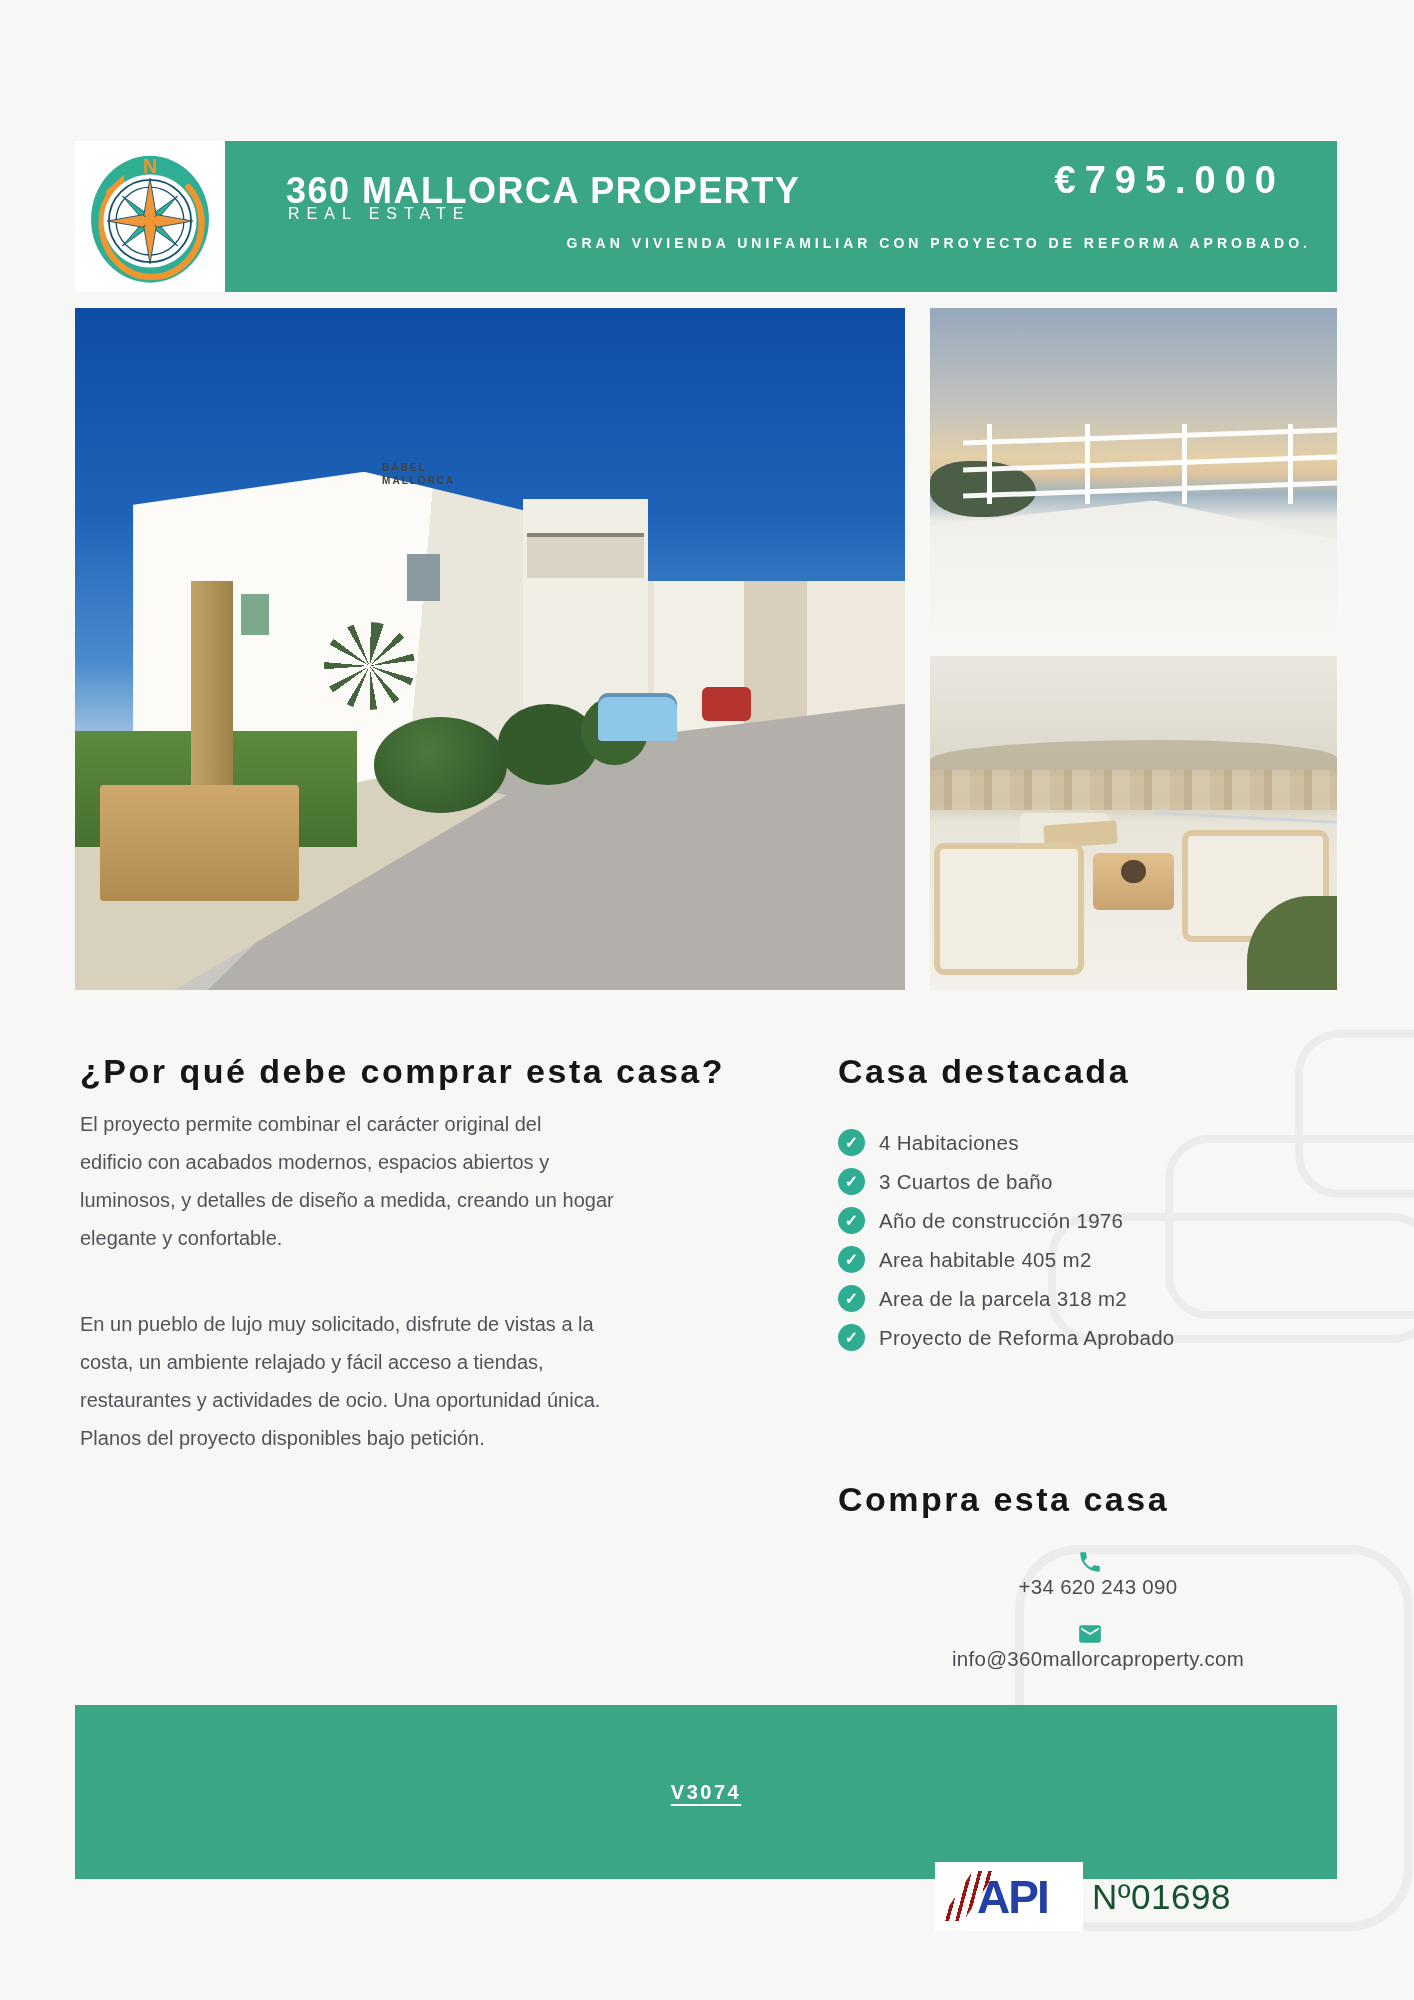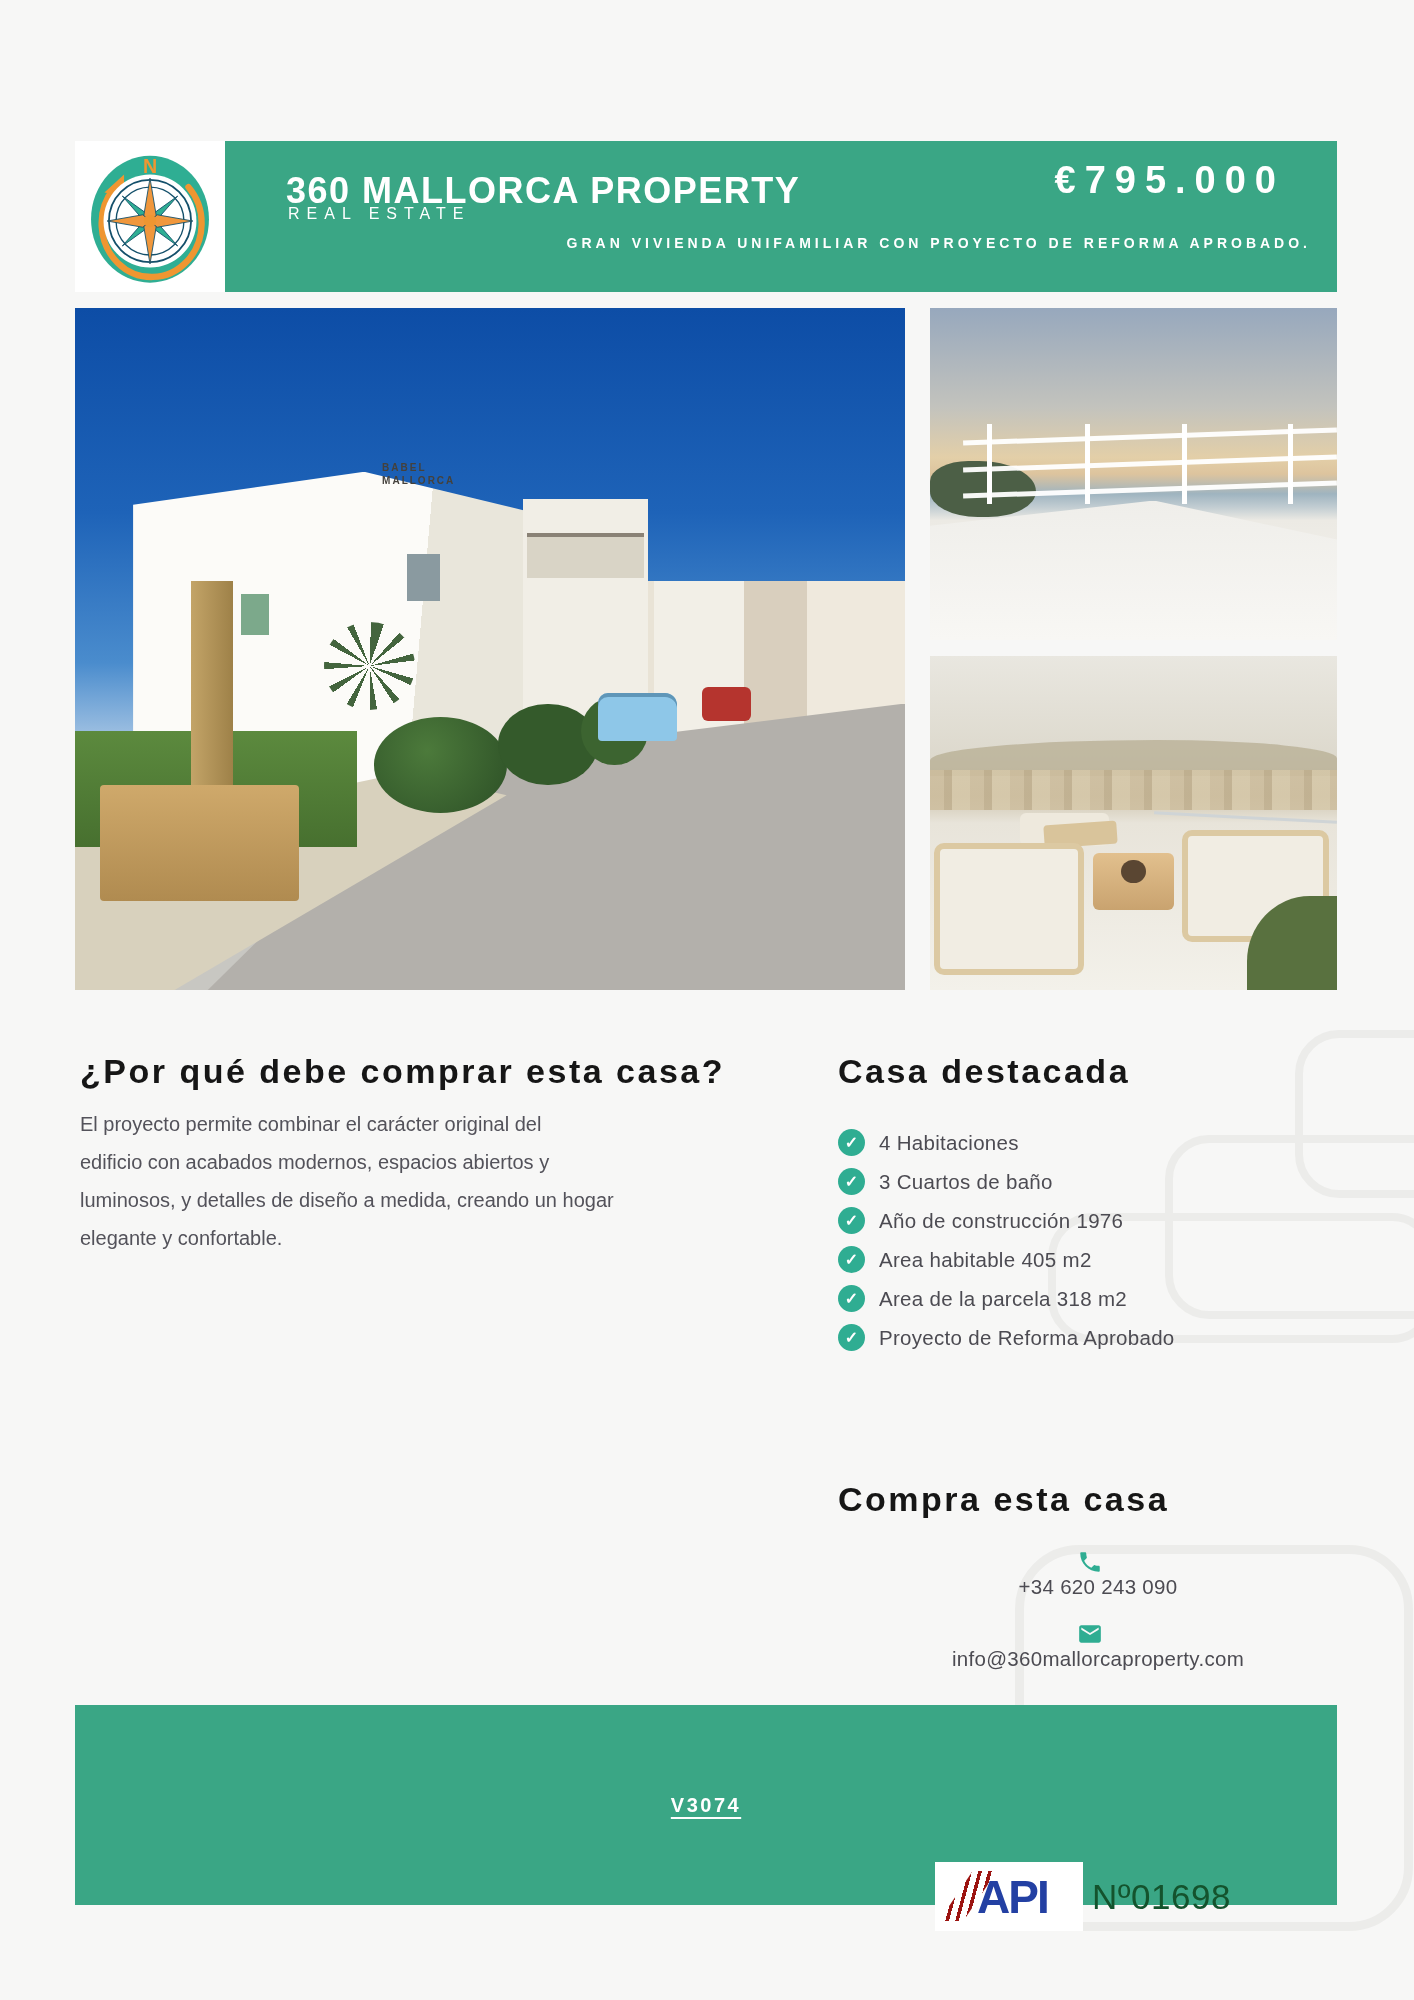--- a/index.html
+++ b/index.html
@@ -99,21 +99,21 @@
   .check{flex:0 0 27px;width:27px;height:27px;border-radius:50%;background:#2fad92;color:#ffffff;
          font-size:16px;font-weight:700;display:flex;align-items:center;justify-content:center;margin-right:14px;}
   .feat-label{color:#4c4b52;font-size:20.5px;letter-spacing:.3px;white-space:nowrap;}
   
   .buy{position:absolute;left:838px;top:1480px;width:520px;}
   .contact-row{display:flex;align-items:center;margin-top:22px;cursor:pointer;flex-direction:column;}
   .contact-row:first-of-type{margin-top:30px;}
   .contact-ico{flex:0 0 26px;width:26px;height:26px;margin-right:16px;}
   .contact-text{color:#4c4b52;font-size:20.5px;letter-spacing:.3px;white-space:nowrap;}
   
-  .footer-bar{position:absolute;left:75px;top:1705px;width:1262px;height:200px;background:#3aa685;
+  .footer-bar{position:absolute;left:75px;top:1705px;width:1262px;height:174px;background:#3aa685;
               display:flex;align-items:center;justify-content:center;}
   .ref-link{color:#ffffff;font-size:20px;font-weight:600;letter-spacing:2.5px;
             text-decoration:underline;text-underline-offset:5px;cursor:pointer;}
   
   .api-box{position:absolute;left:935px;top:1862px;width:148px;height:69px;background:#ffffff;}
   .api-stripes{position:absolute;left:4px;top:9px;width:58px;height:50px;
     background:repeating-linear-gradient(105deg,#9c1411 0 3.5px,transparent 3.5px 9.5px);
     clip-path:polygon(58% 0,100% 0,42% 100%,0 100%);}
   .api-text{position:absolute;left:42px;top:8px;color:#2340a3;font-size:46px;font-weight:700;
             letter-spacing:-2px;}
@@ -204,20 +204,24 @@
     <div class="bp-item"></div>
     <div class="bp-green"></div>
   </section>
 
   <section class="why">
     <h2 class="sec-title">¿Por qué debe comprar esta casa?</h2>
     <p class="para p2">El proyecto permite combinar el carácter original del
 edificio con acabados modernos, espacios abiertos y
 luminosos, y detalles de diseño a medida, creando un hogar
 elegante y confortable.</p>
+    <p class="para p3">En un pueblo de lujo muy solicitado, disfrute de vistas a la
+costa, un ambiente relajado y fácil acceso a tiendas,
+restaurantes y actividades de ocio. Una oportunidad única.
+Planos del proyecto disponibles bajo petición.</p>
   </section>
 
   <aside class="featured">
     <h2 class="sec-title">Casa destacada</h2>
     <div class="feat-list">
       <div class="feat-row">
         <span class="check">✓</span>
         <span class="feat-label">4 Habitaciones</span>
       </div>
       <div class="feat-row">

